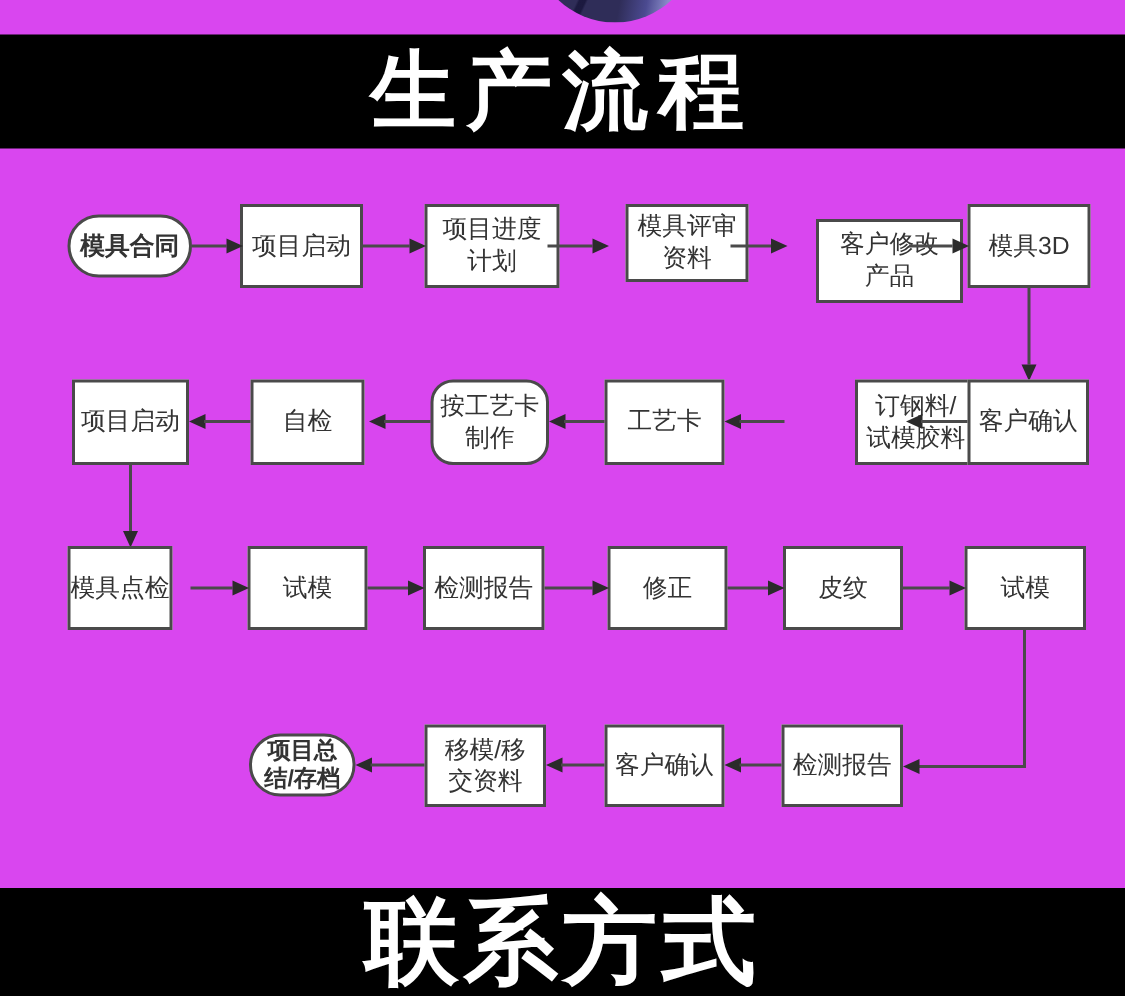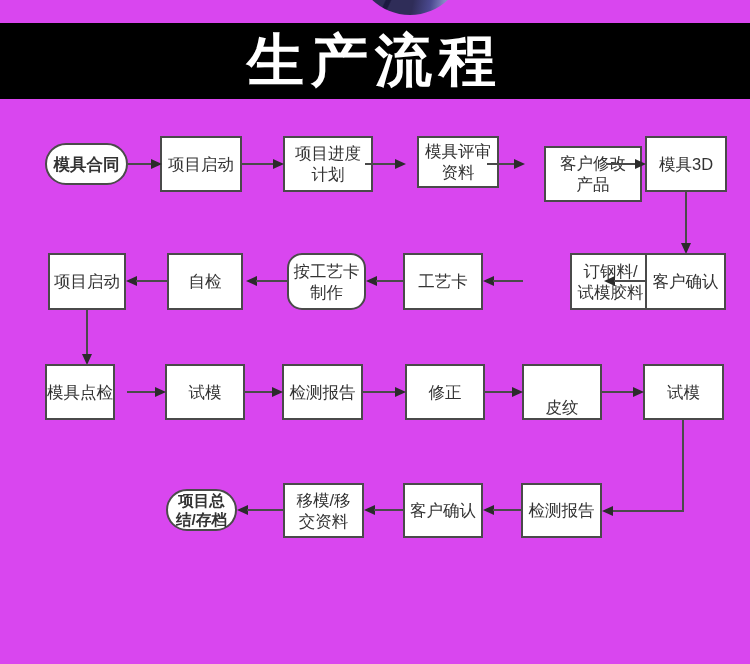--- a/index.html
+++ b/index.html
@@ -91,21 +91,21 @@
     <div class="head-l" style="left:126px;top:276px;"></div>
       <div class="hline" style="left:136px;top:280px;width:31px;"></div>
 
     <div class="vline" style="left:86px;top:310px;height:44px;"></div>
       <div class="head-d" style="left:82px;top:354px;"></div>
 
     <div class="node" style="left:45px;top:364px;width:70px;height:56px;"><span>模具点检</span></div>
     <div class="node" style="left:165px;top:364px;width:80px;height:56px;"><span>试模</span></div>
     <div class="node" style="left:282px;top:364px;width:81px;height:56px;"><span>检测报告</span></div>
     <div class="node" style="left:405px;top:364px;width:80px;height:56px;"><span>修正</span></div>
-    <div class="node" style="left:522px;top:364px;width:80px;height:56px;align-items:flex-end;"><span>皮纹</span></div>
+    <div class="node" style="left:522px;top:364px;width:80px;height:56px;"><span>皮纹</span></div>
     <div class="node" style="left:643px;top:364px;width:81px;height:56px;"><span>试模</span></div>
 
     <div class="hline" style="left:127px;top:391px;width:28px;"></div>
       <div class="head-r" style="left:155px;top:387px;"></div>
     <div class="hline" style="left:245px;top:391px;width:27px;"></div>
       <div class="head-r" style="left:272px;top:387px;"></div>
     <div class="hline" style="left:363px;top:391px;width:32px;"></div>
       <div class="head-r" style="left:395px;top:387px;"></div>
     <div class="hline" style="left:485px;top:391px;width:27px;"></div>
       <div class="head-r" style="left:512px;top:387px;"></div>
@@ -125,14 +125,17 @@
 
     <div class="head-l" style="left:483px;top:505px;"></div>
       <div class="hline" style="left:493px;top:509px;width:28px;"></div>
     <div class="head-l" style="left:364px;top:505px;"></div>
       <div class="hline" style="left:374px;top:509px;width:29px;"></div>
     <div class="head-l" style="left:237px;top:505px;"></div>
       <div class="hline" style="left:247px;top:509px;width:36px;"></div>
 
   </div>
 
+  <div class="banner banner-bottom">
+    <span>联系方式</span>
+  </div>
 
 </div>
 
 </body></html>

